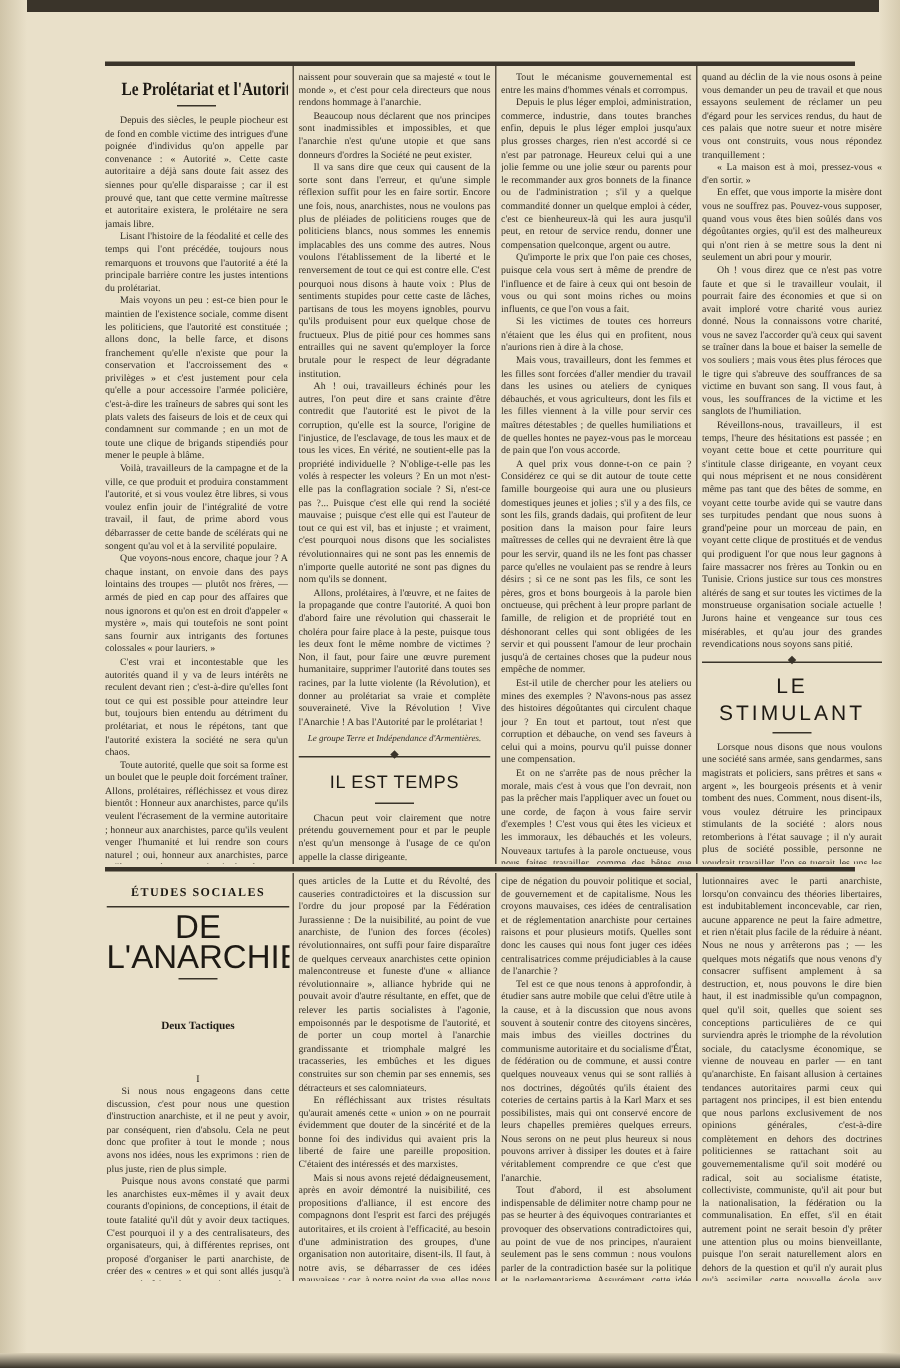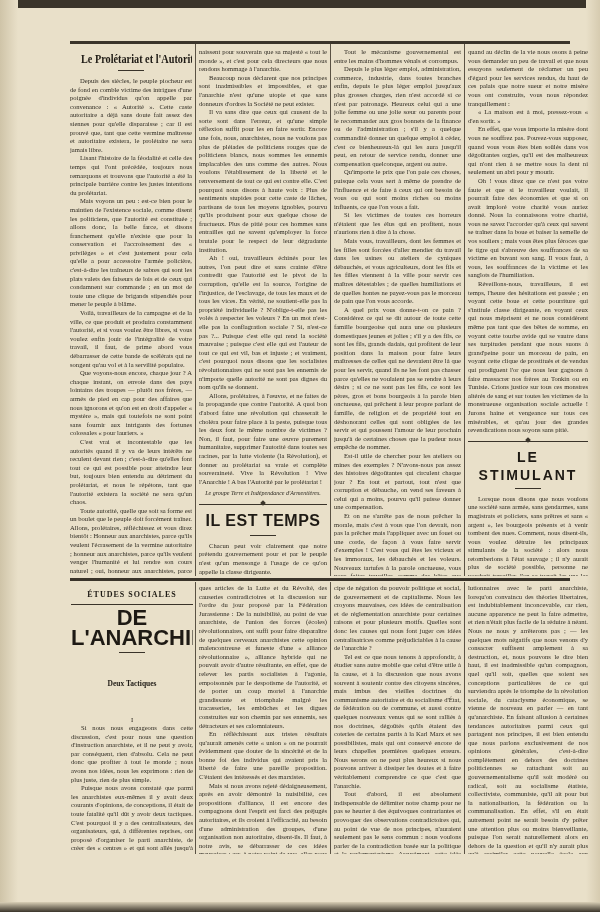--- a/index.html
+++ b/index.html
@@ -16,21 +16,21 @@
   .page-right-shadow { position:absolute; right:0; top:0; width:14px; height:912px; background:linear-gradient(to left,#d6cbb0,#e9e0c9); }
 
   .top-rule { position:absolute; left:70px; top:41px; width:500px; height:3px; background:#3a342a; }
   .mid-rule { position:absolute; left:70px; top:578px; width:500px; height:3px; background:#3a342a; }
 
   .col { position:absolute; font-size:6.6px; line-height:8.6px; text-align:justify; overflow:hidden; }
   .col p { margin:0; text-indent:10px; }
   .vline { position:absolute; width:1px; background:#5a5244; }
 
   .h-serif { font-family:"Liberation Serif",serif; text-align:center; font-weight:bold; color:#1e1a14;margin-top:26px; }
-  .h-sans { font-family:"Liberation Sans","DejaVu Sans",sans-serif; text-align:center; font-weight:bold; color:#1e1a14; letter-spacing:1px; }
+  .h-sans { font-family:"Liberation Sans","DejaVu Sans",sans-serif; text-align:center; font-weight:normal; color:#1e1a14; letter-spacing:1px; }
   .small-rule { width:26px; height:1px; background:#3a342a; margin:4px auto 6px auto; }
   .sig { text-align:center; font-style:italic; font-size:6px; line-height:7.5px; margin-top:4px; }
   .orn-rule { position:relative; height:1px; background:#3a342a; margin:6px 0; }
   .orn-rule span { position:absolute; left:50%; top:-3px; width:4px; height:4px; background:#3a342a; transform:rotate(45deg); margin-left:-2px; }
 </style>
 </head>
 <body>
 
 <div class="page-edge-top"></div>
 <div class="page-left-shadow"></div>
@@ -63,21 +63,21 @@
 <div class="col" style="left:199px; top:48px; width:128px; height:528px;">
   <p style="text-indent:0">naissent pour souverain que sa majesté « tout le monde », et c'est pour cela directeurs que nous rendons hommage à l'anarchie.</p>
   <p>Beaucoup nous déclarent que nos principes sont inadmissibles et impossibles, et que l'anarchie n'est qu'une utopie et que sans donneurs d'ordres la Société ne peut exister.</p>
   <p>Il va sans dire que ceux qui causent de la sorte sont dans l'erreur, et qu'une simple réflexion suffit pour les en faire sortir. Encore une fois, nous, anarchistes, nous ne voulons pas plus de pléiades de politiciens rouges que de politiciens blancs, nous sommes les ennemis implacables des uns comme des autres. Nous voulons l'établissement de la liberté et le renversement de tout ce qui est contre elle. C'est pourquoi nous disons à haute voix : Plus de sentiments stupides pour cette caste de lâches, partisans de tous les moyens ignobles, pourvu qu'ils produisent pour eux quelque chose de fructueux. Plus de pitié pour ces hommes sans entrailles qui ne savent qu'employer la force brutale pour le respect de leur dégradante institution.</p>
   <p>Ah ! oui, travailleurs échinés pour les autres, l'on peut dire et sans crainte d'être contredit que l'autorité est le pivot de la corruption, qu'elle est la source, l'origine de l'injustice, de l'esclavage, de tous les maux et de tous les vices. En vérité, ne soutient-elle pas la propriété individuelle ? N'oblige-t-elle pas les volés à respecter les voleurs ? En un mot n'est-elle pas la conflagration sociale ? Si, n'est-ce pas ?... Puisque c'est elle qui rend la société mauvaise ; puisque c'est elle qui est l'auteur de tout ce qui est vil, bas et injuste ; et vraiment, c'est pourquoi nous disons que les socialistes révolutionnaires qui ne sont pas les ennemis de n'importe quelle autorité ne sont pas dignes du nom qu'ils se donnent.</p>
   <p>Allons, prolétaires, à l'œuvre, et ne faites de la propagande que contre l'autorité. A quoi bon d'abord faire une révolution qui chasserait le choléra pour faire place à la peste, puisque tous les deux font le même nombre de victimes ? Non, il faut, pour faire une œuvre purement humanitaire, supprimer l'autorité dans toutes ses racines, par la lutte violente (la Révolution), et donner au prolétariat sa vraie et complète souveraineté. Vive la Révolution ! Vive l'Anarchie ! A bas l'Autorité par le prolétariat !</p>
   <div class="sig">Le groupe Terre et Indépendance d'Armentières.</div>
   <div class="orn-rule">
       <span></span>
     </div>
-  <div class="h-sans" style="font-size:16px; line-height:20px; font-weight:bold; letter-spacing:0.5px;">IL EST TEMPS</div>
+  <div class="h-sans" style="font-size:12px; line-height:20px; font-weight:normal; letter-spacing:0.5px;">IL EST TEMPS</div>
   <div class="small-rule"></div>
   <p>Chacun peut voir clairement que notre prétendu gouvernement pour et par le peuple n'est qu'un mensonge à l'usage de ce qu'on appelle la classe dirigeante.</p>
 </div>
 
 <div class="col" style="left:334px; top:48px; width:127px; height:528px;">
   <p>Tout le mécanisme gouvernemental est entre les mains d'hommes vénals et corrompus.</p>
   <p>Depuis le plus léger emploi, administration, commerce, industrie, dans toutes branches enfin, depuis le plus léger emploi jusqu'aux plus grosses charges, rien n'est accordé si ce n'est par patronage. Heureux celui qui a une jolie femme ou une jolie sœur ou parents pour le recommander aux gros bonnets de la finance ou de l'administration ; s'il y a quelque commandité donner un quelque emploi à céder, c'est ce bienheureux-là qui les aura jusqu'il peut, en retour de service rendu, donner une compensation quelconque, argent ou autre.</p>
   <p>Qu'importe le prix que l'on paie ces choses, puisque cela vous sert à même de prendre de l'influence et de faire à ceux qui ont besoin de vous ou qui sont moins riches ou moins influents, ce que l'on vous a fait.</p>
   <p>Si les victimes de toutes ces horreurs n'étaient que les élus qui en profitent, nous n'aurions rien à dire à la chose.</p>
   <p>Mais vous, travailleurs, dont les femmes et les filles sont forcées d'aller mendier du travail dans les usines ou ateliers de cyniques débauchés, et vous agriculteurs, dont les fils et les filles viennent à la ville pour servir ces maîtres détestables ; de quelles humiliations et de quelles hontes ne payez-vous pas le morceau de pain que l'on vous accorde.</p>

